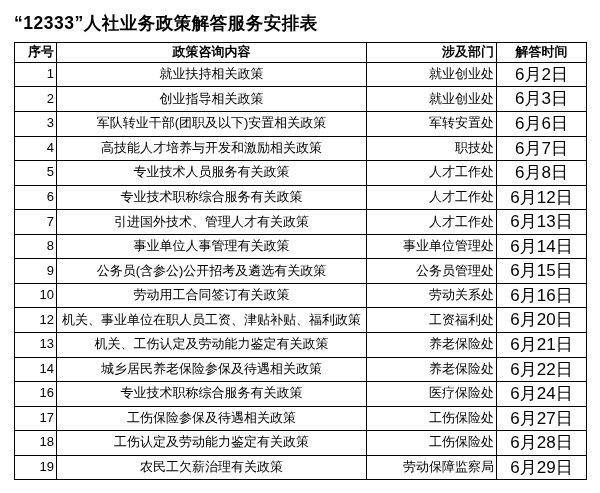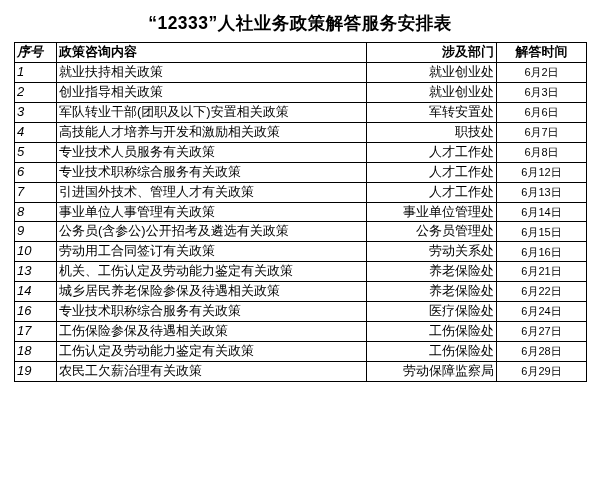--- a/index.html
+++ b/index.html
@@ -14,21 +14,21 @@
     color: #000000;
     overflow: hidden;
   }
   .page {
     width: 600px;
     height: 493px;
     box-sizing: border-box;
     padding: 8px 14px 0 14px;
   }
   .doc-title {
-    text-align: center;
+    text-align: left;
     font-size: 17.5px;
     font-weight: bold;
     letter-spacing: 0.5px;
     padding: 5px 0 8px 0;
     line-height: 1.2;
     white-space: nowrap;
   }
   table.policy-table {
     border-collapse: collapse;
     width: 572px;
@@ -45,28 +45,28 @@
     box-sizing: border-box;
     overflow: hidden;
     white-space: nowrap;
   }
   thead th {
     font-weight: bold;
     text-align: center;
     font-size: 14px;
     height: 24px;
   }
-  .col-no   { width: 42px;  text-align: left; font-style: italic; }
-  .col-desc { width: 310px; text-align: left; padding-left: 6px; }
+  .col-no   { width: 42px;  text-align: right; }
+  .col-desc { width: 310px; text-align: center; padding-left: 6px; }
   .col-dept { width: 130px; text-align: right; }
   .col-date { width: 90px;  text-align: center; }
   tbody td.col-no { font-size: 13px; }
   tbody td.col-desc { font-size: 13px; }
   tbody td.col-dept { font-size: 13px; }
-  tbody td.col-date { font-size: 11px; }
+  tbody td.col-date { font-size: 17px; }
 </style>
 </head>
 <body>
 
 <div class="page">
 
   <div class="doc-title">“12333”人社业务政策解答服务安排表</div>
 
   <table class="policy-table">
     <thead>
@@ -132,20 +132,26 @@
           <td class="col-dept">公务员管理处</td>
           <td class="col-date">6月15日</td>
         </tr>
         <tr>
           <td class="col-no">10</td>
           <td class="col-desc">劳动用工合同签订有关政策</td>
           <td class="col-dept">劳动关系处</td>
           <td class="col-date">6月16日</td>
         </tr>
         <tr>
+          <td class="col-no">12</td>
+          <td class="col-desc">机关、事业单位在职人员工资、津贴补贴、福利政策</td>
+          <td class="col-dept">工资福利处</td>
+          <td class="col-date">6月20日</td>
+        </tr>
+        <tr>
           <td class="col-no">13</td>
           <td class="col-desc">机关、工伤认定及劳动能力鉴定有关政策</td>
           <td class="col-dept">养老保险处</td>
           <td class="col-date">6月21日</td>
         </tr>
         <tr>
           <td class="col-no">14</td>
           <td class="col-desc">城乡居民养老保险参保及待遇相关政策</td>
           <td class="col-dept">养老保险处</td>
           <td class="col-date">6月22日</td>

